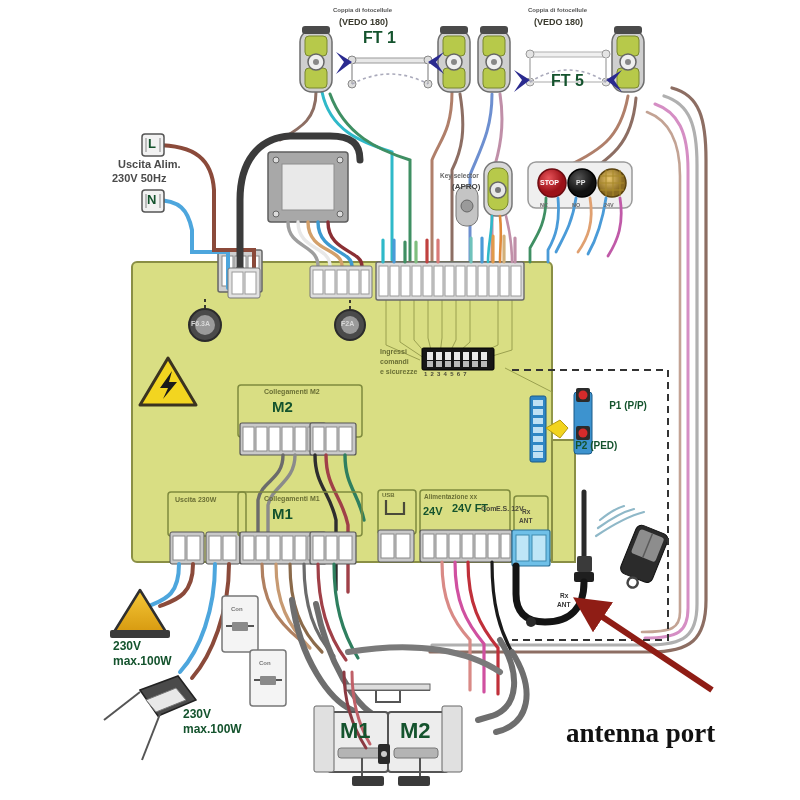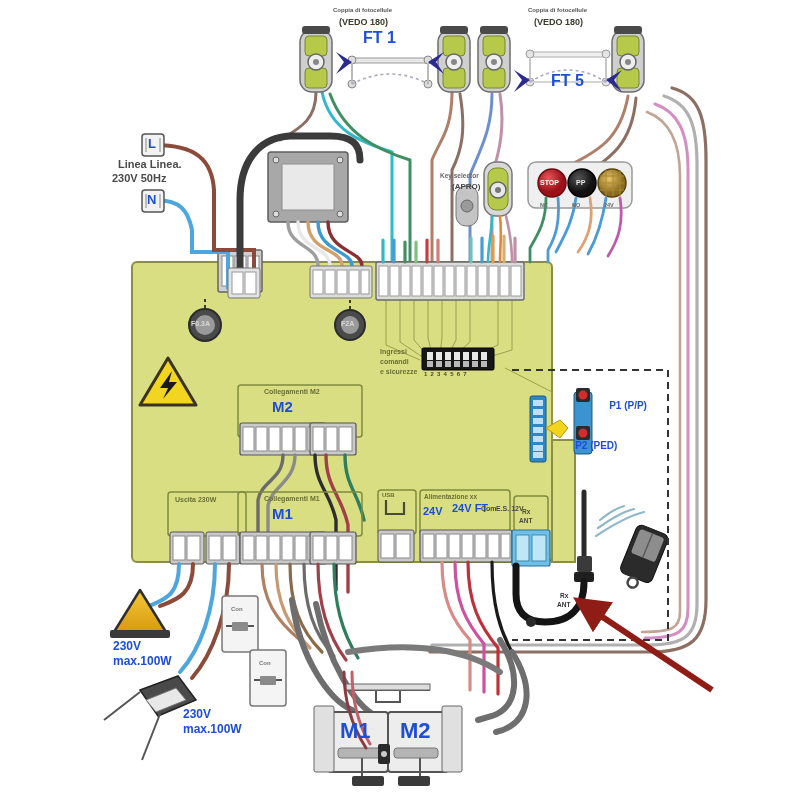--- a/index.html
+++ b/index.html
@@ -3,21 +3,21 @@
 <meta charset="utf-8">
 <style>
   html,body{margin:0;padding:0;background:#fff;}
   body{width:800px;height:800px;position:relative;overflow:hidden;
        font-family:"Liberation Sans",sans-serif;}
   #stage{position:absolute;inset:0;width:800px;height:800px;}
   .abs{position:absolute;}
   svg{display:block;}
   .lbl{position:absolute;font-family:"Liberation Sans",sans-serif;color:#3a3a2e;
        font-weight:bold;white-space:pre;line-height:1.15;}
-  .lbl-dark{color:#1d4ed8;}
+  .lbl-dark{color:#14532d;}
   .ann{position:absolute;font-family:"Liberation Serif",serif;font-weight:bold;
        color:#111;}
 </style>
 </head>
 <body>
 
 <div id="stage">
 
   <svg width="800" height="800" viewBox="0 0 800 800">
     <defs>
@@ -517,21 +517,21 @@
   <div class="lbl" style="left:333px;top:7px;font-size:6px;color:#555;">Coppia di fotocellule</div>
   <div class="lbl" style="left:339px;top:17px;font-size:9px;">(VEDO 180)</div>
   <div class="lbl lbl-dark" style="left:363px;top:29px;font-size:16px;">FT 1</div>
 
   <div class="lbl" style="left:528px;top:7px;font-size:6px;color:#555;">Coppia di fotocellule</div>
   <div class="lbl" style="left:534px;top:17px;font-size:9px;">(VEDO 180)</div>
   <div class="lbl lbl-dark" style="left:551px;top:72px;font-size:16px;">FT 5</div>
 
   <div class="lbl lbl-dark" style="left:148px;top:137px;font-size:13px;">L</div>
   <div class="lbl lbl-dark" style="left:147px;top:193px;font-size:13px;">N</div>
-  <div class="lbl" style="left:118px;top:158px;font-size:11px;color:#4a4a4a;">Linea Linea.</div>
+  <div class="lbl" style="left:118px;top:158px;font-size:11px;color:#4a4a4a;">Uscita Alim.</div>
   <div class="lbl" style="left:112px;top:172px;font-size:11px;color:#4a4a4a;">230V 50Hz</div>
 
   <div class="lbl" style="left:191px;top:320px;font-size:7px;color:#d8d8d8;">F6.3A</div>
   <div class="lbl" style="left:341px;top:320px;font-size:7px;color:#d8d8d8;">F2A</div>
 
   <div class="lbl" style="left:380px;top:348px;font-size:7px;color:#6a6f35;">Ingressi</div>
   <div class="lbl" style="left:380px;top:358px;font-size:7px;color:#6a6f35;">comandi</div>
   <div class="lbl" style="left:380px;top:368px;font-size:7px;color:#6a6f35;">e sicurezze</div>
   <div class="abs" style="left:424px;top:371px;display:flex;gap:3.2px;">
     <span style="font-size:6px;color:#4a4a3a;font-weight:bold;">1</span>
@@ -581,14 +581,15 @@
   <div class="lbl lbl-dark" style="left:113px;top:640px;font-size:12px;">230V</div>
   <div class="lbl lbl-dark" style="left:113px;top:655px;font-size:12px;">max.100W</div>
   <div class="lbl lbl-dark" style="left:183px;top:708px;font-size:12px;">230V</div>
   <div class="lbl lbl-dark" style="left:183px;top:723px;font-size:12px;">max.100W</div>
   <div class="lbl" style="left:231px;top:606px;font-size:6px;color:#777;">Con</div>
   <div class="lbl" style="left:259px;top:660px;font-size:6px;color:#777;">Con</div>
 
   <div class="lbl lbl-dark" style="left:340px;top:718px;font-size:22px;">M1</div>
   <div class="lbl lbl-dark" style="left:400px;top:718px;font-size:22px;">M2</div>
 
+  <div class="ann" style="left:566px;top:718px;font-size:27px;">antenna port</div>
 
 </div>
 
 </body></html>

